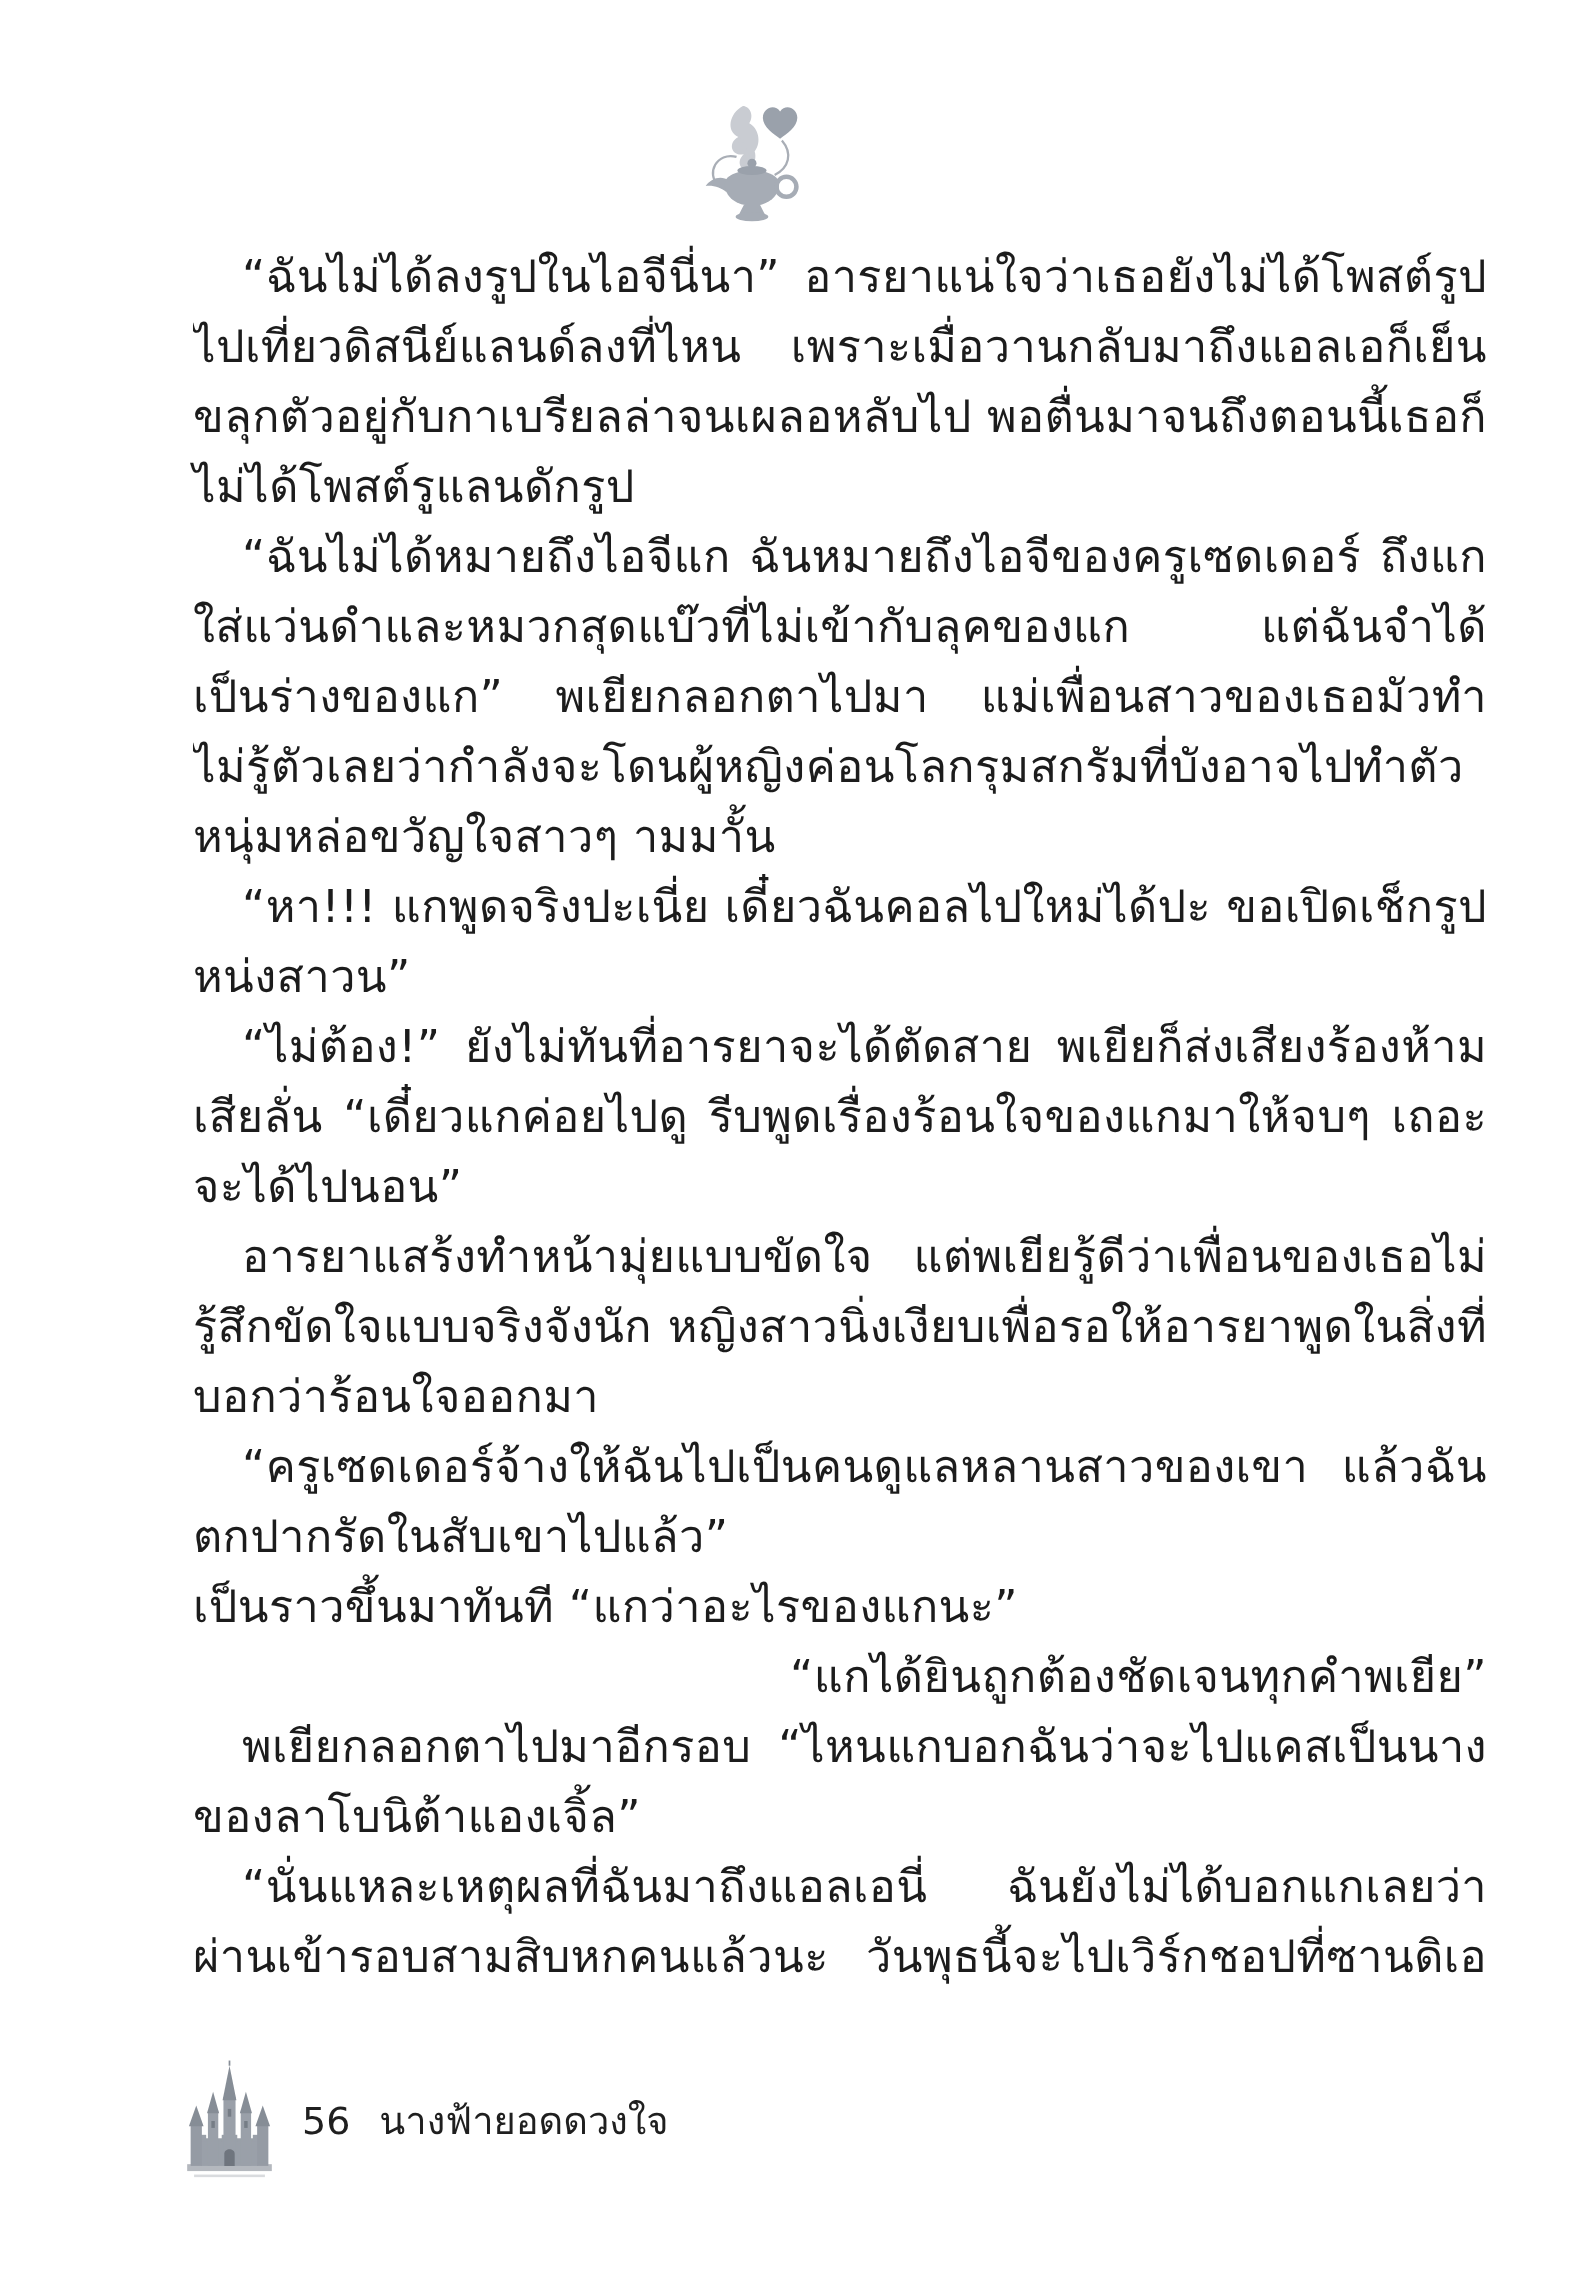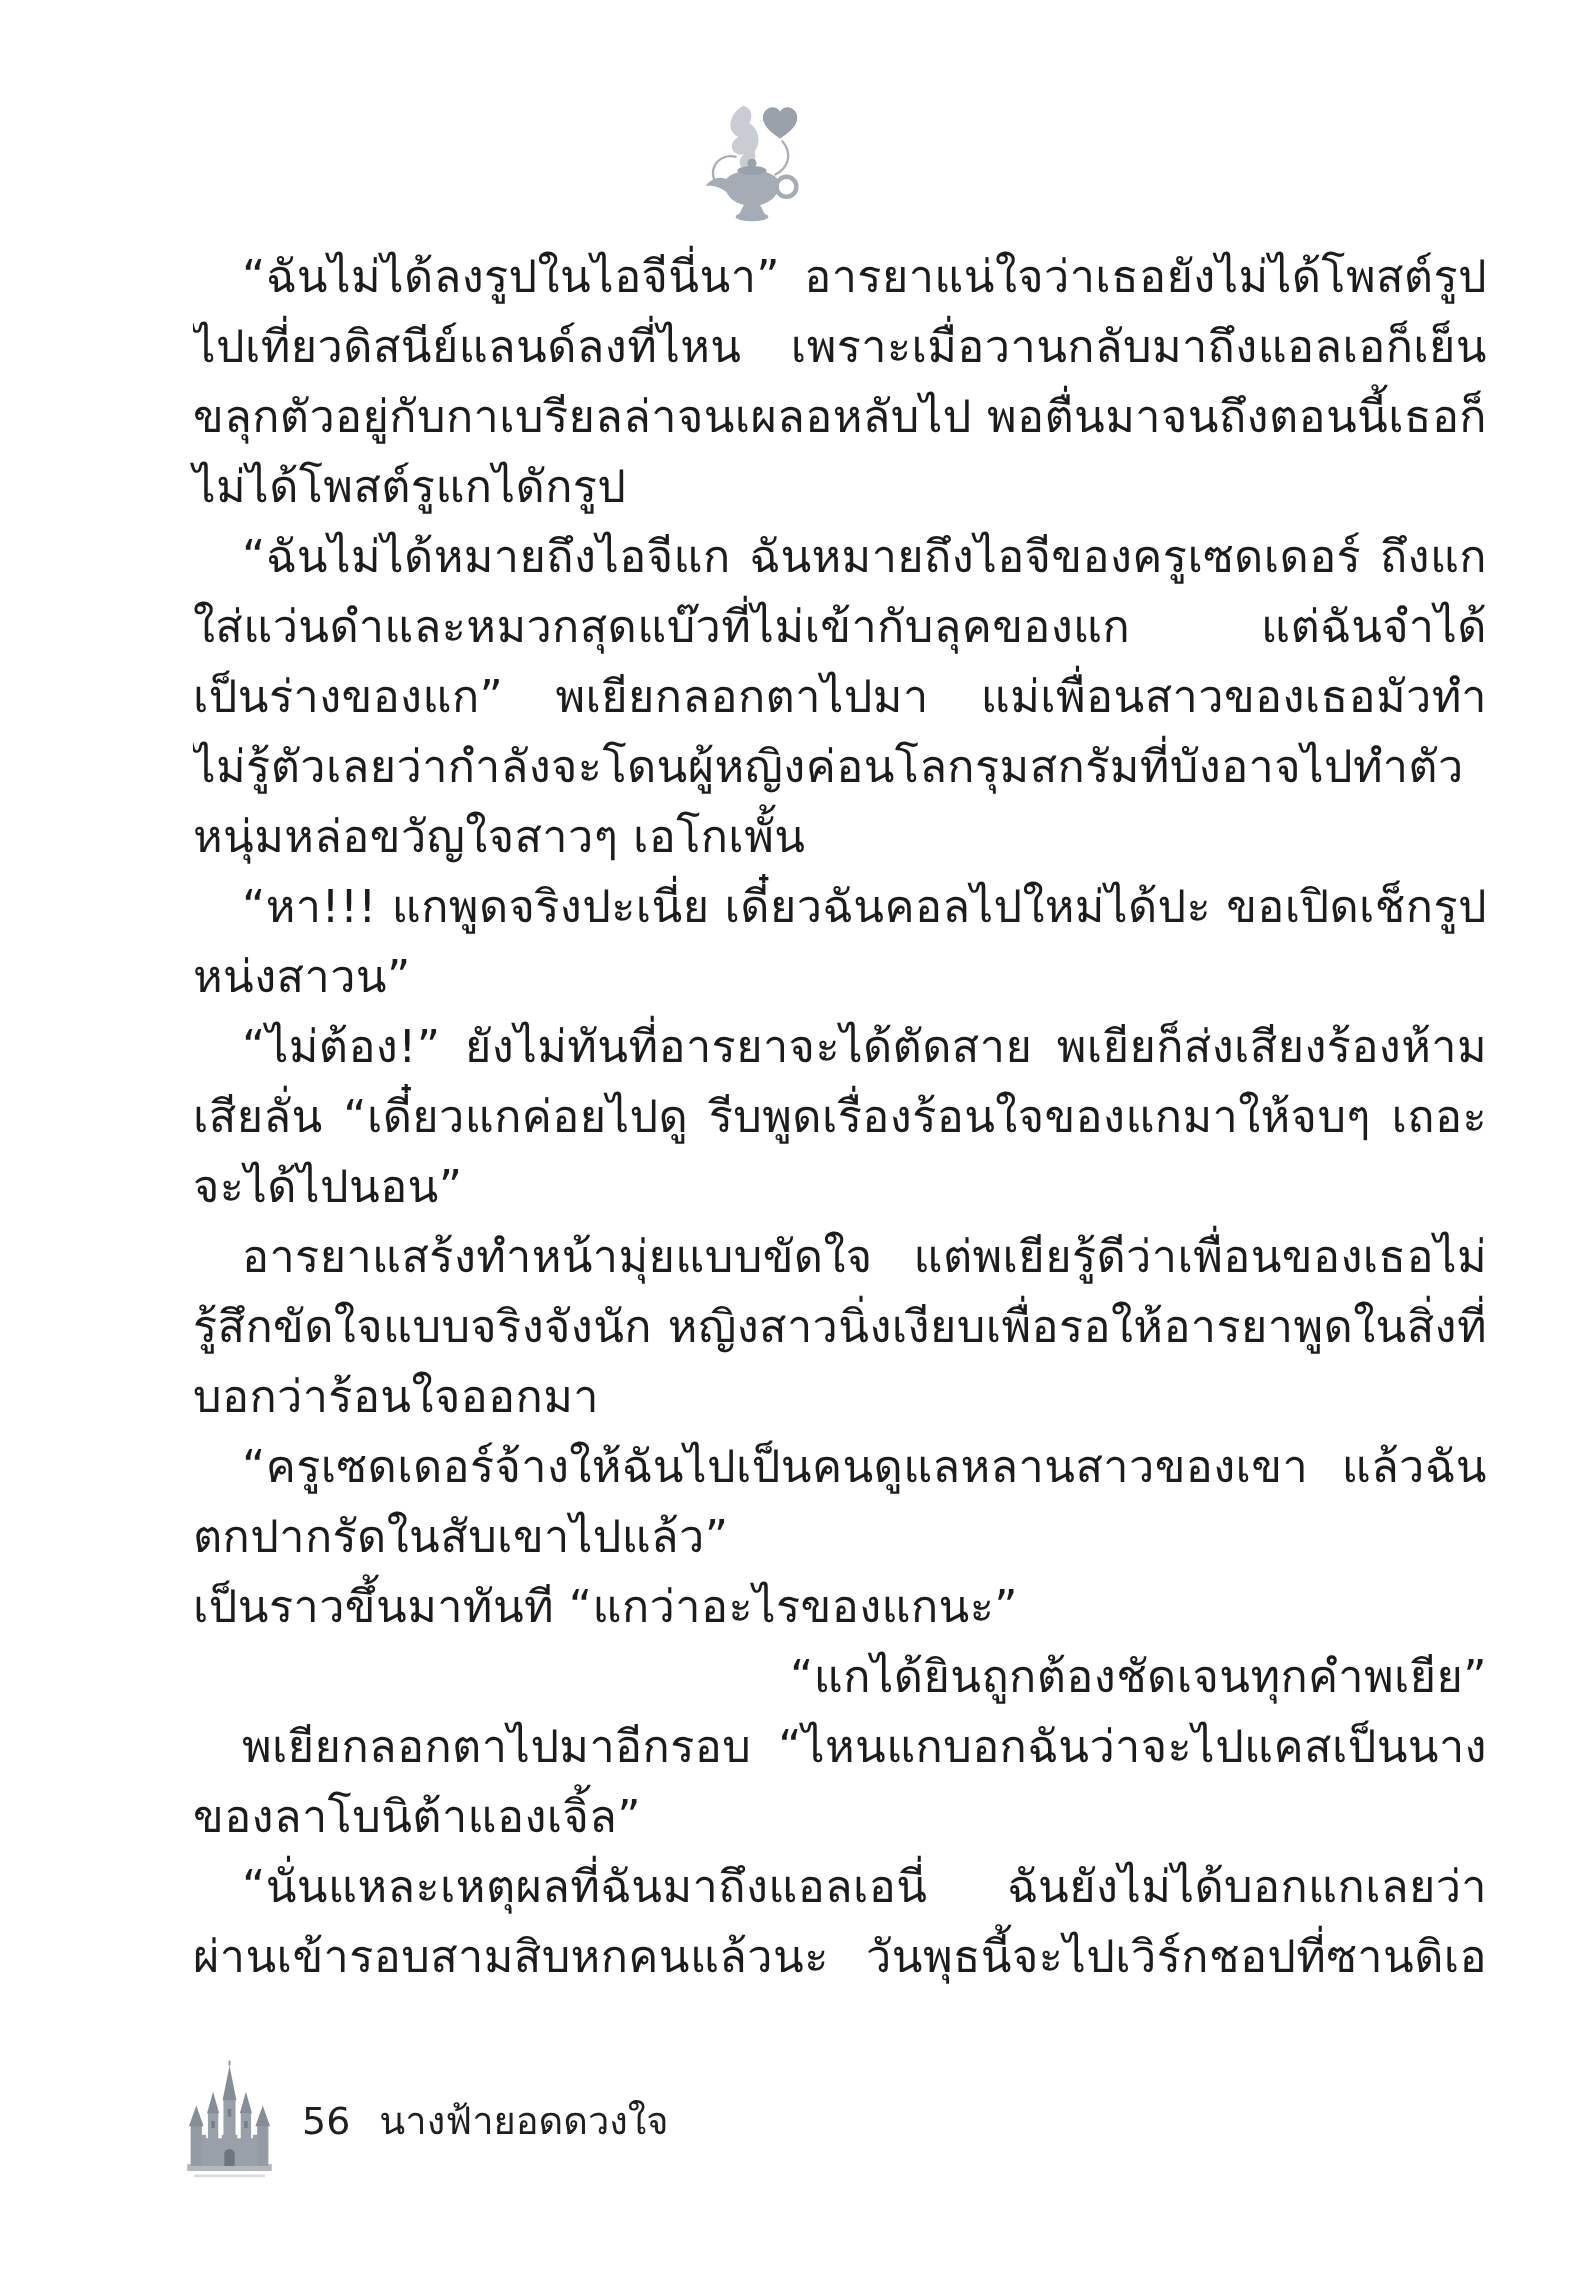--- a/index.html
+++ b/index.html
@@ -94,26 +94,26 @@
 
       <path d="M46,119 L64,119 L70,131 L40,131 Z" fill="#a6acb5"></path>
       <ellipse cx="55" cy="132" rx="18" ry="5" fill="#a6acb5"></ellipse>
     </svg>
   </div>
 
   <div class="text-block">
       <div class="line indent fill">“ฉันไม่ได้ลงรูปในไอจีนี่นา” อารยาแน่ใจว่าเธอยังไม่ได้โพสต์รูปที่</div>
       <div class="line fill">ไปเที่ยวดิสนีย์แลนด์ลงที่ไหน เพราะเมื่อวานกลับมาถึงแอลเอก็เย็นย่ำ</div>
       <div class="line fill">ขลุกตัวอยู่กับกาเบรียลล่าจนเผลอหลับไป พอตื่นมาจนถึงตอนนี้เธอก็ยัง</div>
-      <div class="line">ไม่ได้โพสต์รูแกไดักรูป</div>
+      <div class="line">ไม่ได้โพสต์รูแลนดักรูป</div>
       <div class="line indent fill">“ฉันไม่ได้หมายถึงไอจีแก ฉันหมายถึงไอจีของครูเซดเดอร์ ถึงแกจะ</div>
       <div class="line fill">ใส่แว่นดำและหมวกสุดแบ๊วที่ไม่เข้ากับลุคของแก แต่ฉันจำได้แน่นอนว่านั่น</div>
       <div class="line fill">เป็นร่างของแก” พเยียกลอกตาไปมา แม่เพื่อนสาวของเธอมัวทำอะไรอยู่ถึง</div>
       <div class="line fill">ไม่รู้ตัวเลยว่ากำลังจะโดนผู้หญิงค่อนโลกรุมสกรัมที่บังอาจไปทำตัวใกล้ชิด</div>
-      <div class="line">หนุ่มหล่อขวัญใจสาวๆ เอโกเพั้น</div>
+      <div class="line">หนุ่มหล่อขวัญใจสาวๆ ามมาั้น</div>
       <div class="line indent fill">“หา!!! แกพูดจริงปะเนี่ย เดี๋ยวฉันคอลไปใหม่ได้ปะ ขอเปิดเช็กรูป</div>
       <div class="line">หน่งสาวน”</div>
       <div class="line indent fill">“ไม่ต้อง!” ยังไม่ทันที่อารยาจะได้ตัดสาย พเยียก็ส่งเสียงร้องห้ามมา</div>
       <div class="line fill">เสียลั่น “เดี๋ยวแกค่อยไปดู รีบพูดเรื่องร้อนใจของแกมาให้จบๆ เถอะ ฉัน</div>
       <div class="line">จะได้ไปนอน”</div>
       <div class="line indent fill">อารยาแสร้งทำหน้ามุ่ยแบบขัดใจ แต่พเยียรู้ดีว่าเพื่อนของเธอไม่ได้</div>
       <div class="line fill">รู้สึกขัดใจแบบจริงจังนัก หญิงสาวนิ่งเงียบเพื่อรอให้อารยาพูดในสิ่งที่เธอ</div>
       <div class="line">บอกว่าร้อนใจออกมา</div>
       <div class="line indent fill">“ครูเซดเดอร์จ้างให้ฉันไปเป็นคนดูแลหลานสาวของเขา แล้วฉันก็ดัน</div>
       <div class="line">ตกปากรัดในสับเขาไปแล้ว”</div>

